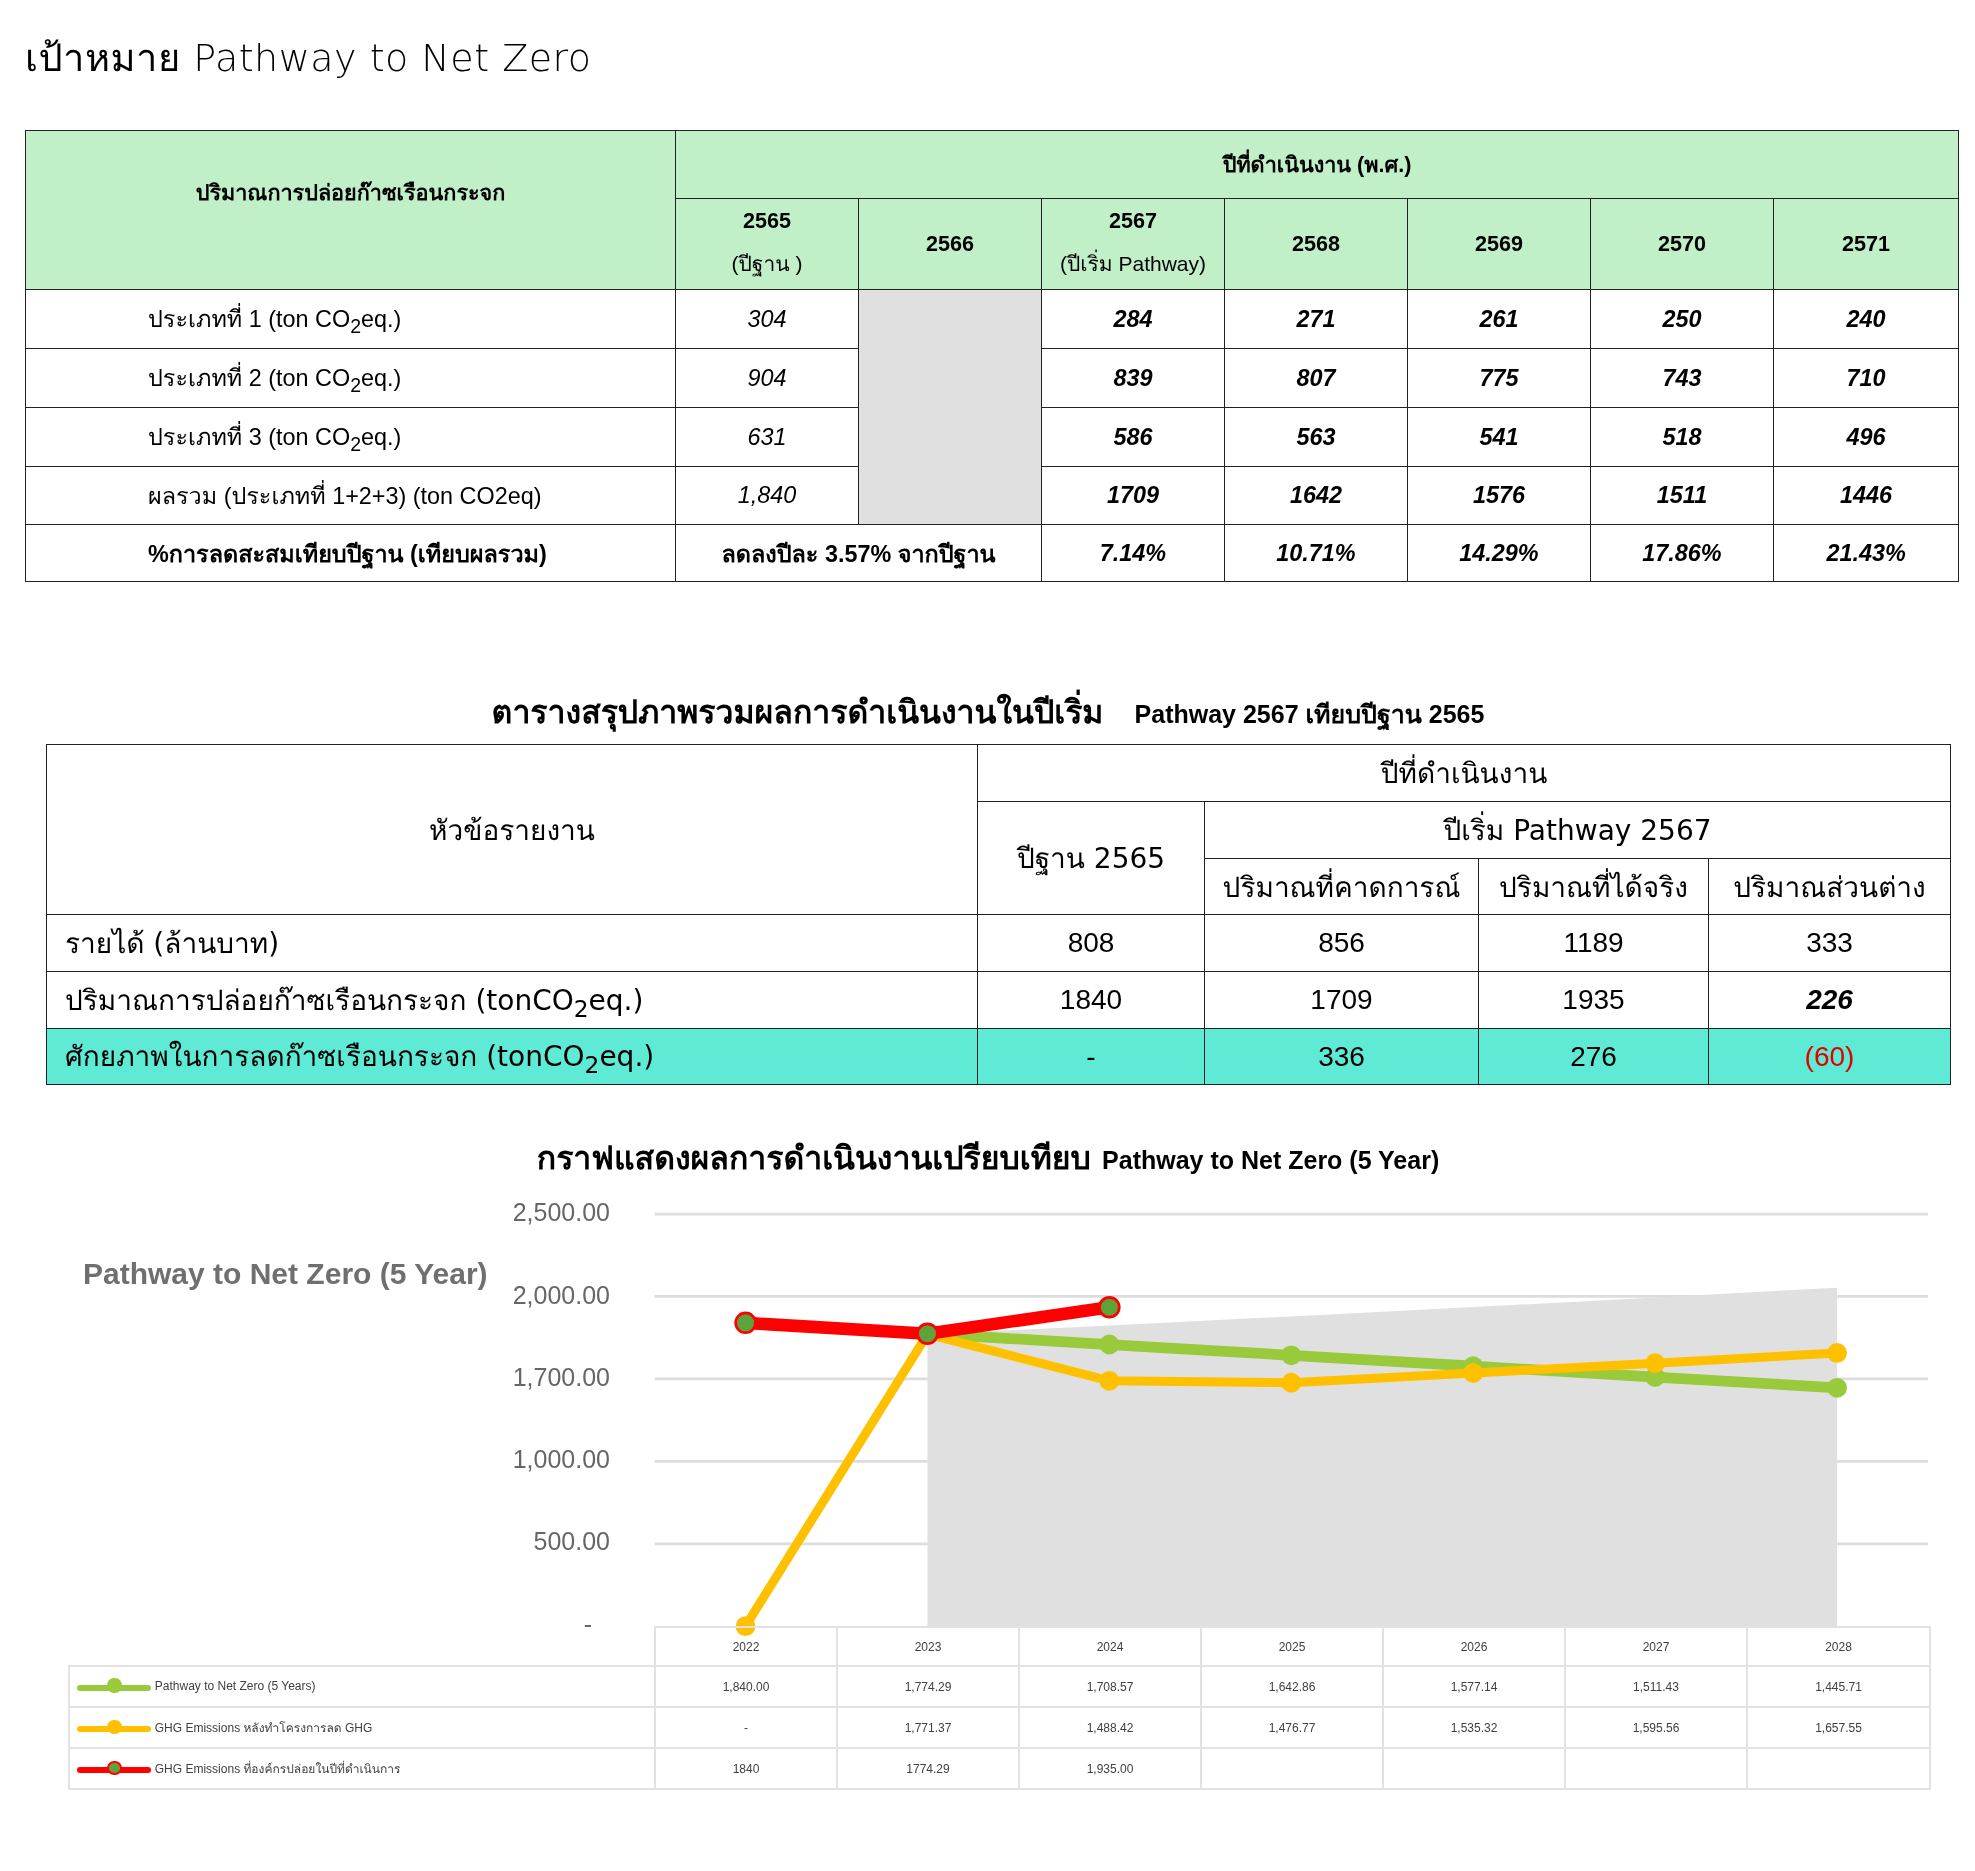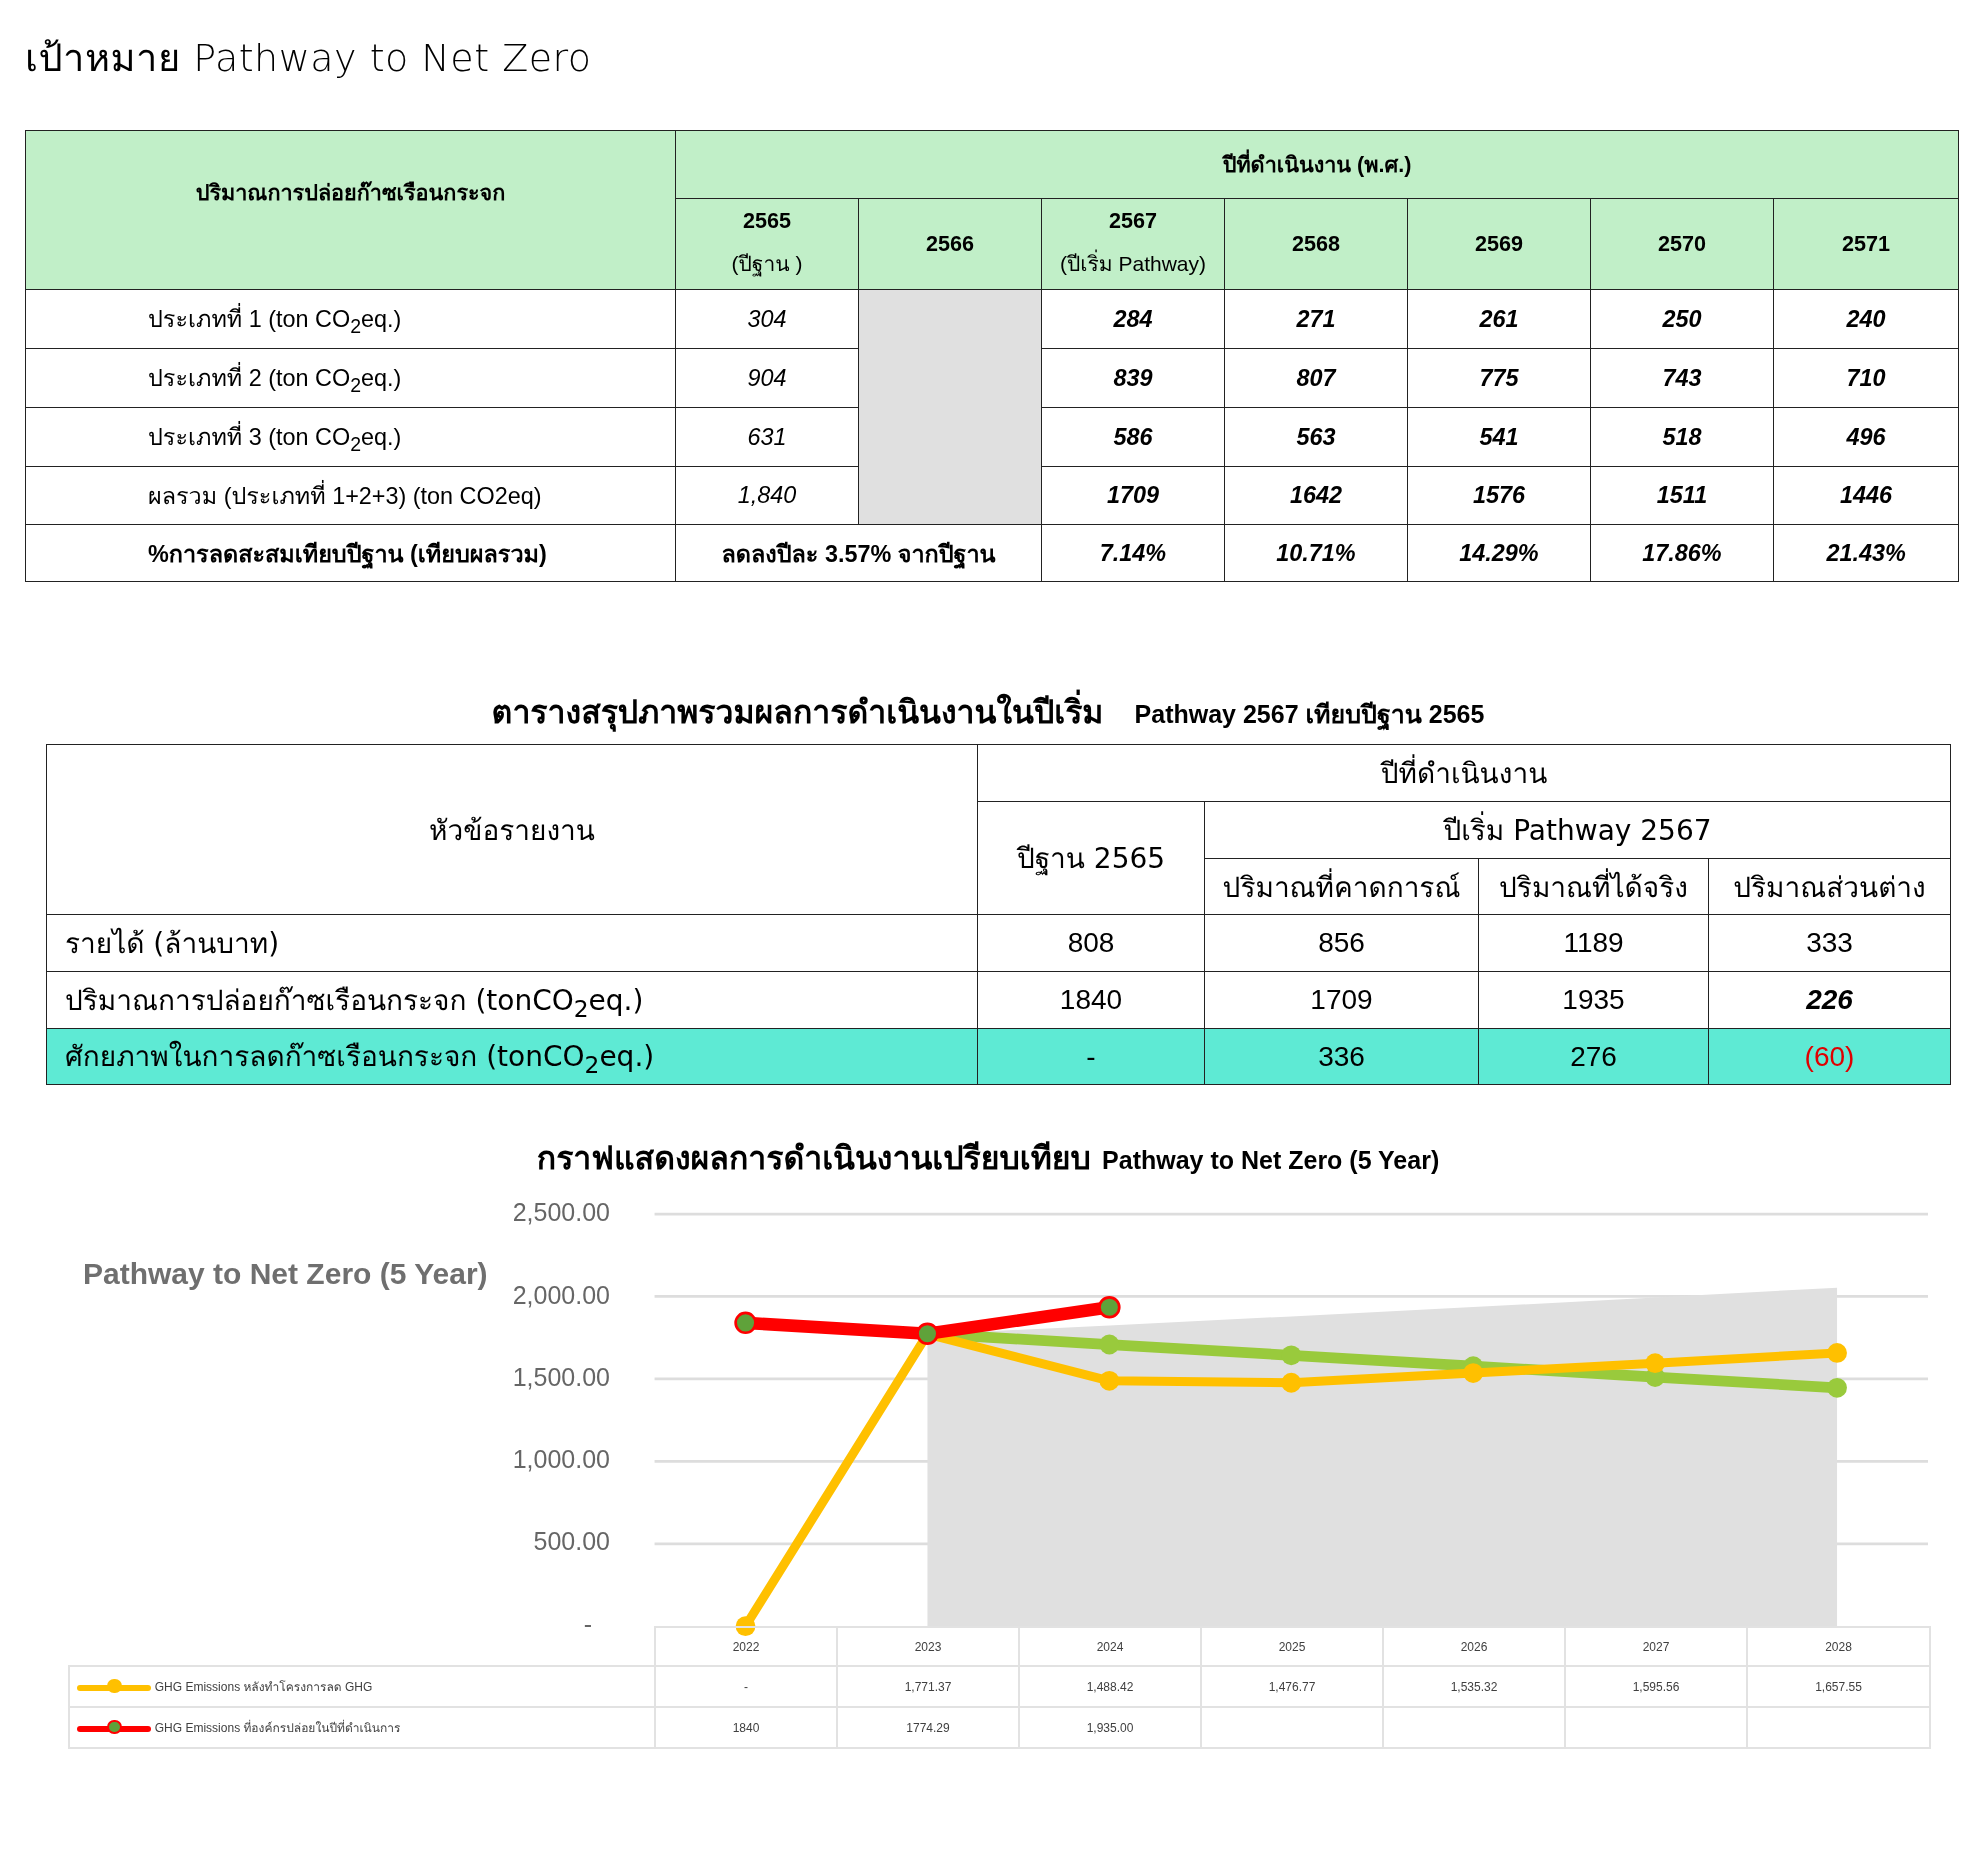--- a/index.html
+++ b/index.html
@@ -179,21 +179,21 @@
   </table>
 
 <div class="abs chart-title">
   <span>กราฟแสดงผลการดำเนินงานเปรียบเทียบ</span>
   <span class="small">Pathway to Net Zero (5 Year)</span>
 </div>
 <div class="abs chart-side-label">Pathway to Net Zero (5 Year)</div>
 
 <div class="abs ytick" style="top:1198px">2,500.00</div>
 <div class="abs ytick" style="top:1281px">2,000.00</div>
-<div class="abs ytick" style="top:1363px">1,500.00</div>
+<div class="abs ytick" style="top:1363px">1,700.00</div>
 <div class="abs ytick" style="top:1445px">1,000.00</div>
 <div class="abs ytick" style="top:1527px">500.00</div>
 <div class="abs ytick" style="top:1610px;left:457px">-</div>
 
 <svg id="chart-svg" width="1976" height="1871" viewBox="0 0 2195 2079">
     <line x1="727" x2="2142" y1="1715.4" y2="1715.4" stroke="#dddddd" stroke-width="3"></line>
     <line x1="727" x2="2142" y1="1623.8" y2="1623.8" stroke="#dddddd" stroke-width="3"></line>
     <line x1="727" x2="2142" y1="1532.2" y2="1532.2" stroke="#dddddd" stroke-width="3"></line>
     <line x1="727" x2="2142" y1="1440.6" y2="1440.6" stroke="#dddddd" stroke-width="3"></line>
     <line x1="727" x2="2142" y1="1349" y2="1349" stroke="#dddddd" stroke-width="3"></line>
@@ -234,20 +234,30 @@
       <tr class="hdr" id="t3-head">
     <td class="blank" style="border:none;"></td>
   <td>2022</td>
         <td>2023</td>
         <td>2024</td>
         <td>2025</td>
         <td>2026</td>
         <td>2027</td>
         <td>2028</td>
       </tr>
+  <tr id="t3-row-1">
+    <td class="leg"><span class="legkey"><span class="bar" style="background:#99ca3c"></span><span class="dot" style="background:#99ca3c"></span></span><span>Pathway to Net Zero (5 Years)</span></td>
+  <td>1,840.00</td>
+        <td>1,774.29</td>
+        <td>1,708.57</td>
+        <td>1,642.86</td>
+        <td>1,577.14</td>
+        <td>1,511.43</td>
+        <td>1,445.71</td>
+      </tr>
   <tr id="t3-row-2">
     <td class="leg"><span class="legkey"><span class="bar" style="background:#ffc000"></span><span class="dot" style="background:#ffc000"></span></span><span>GHG Emissions หลังทำโครงการลด GHG</span></td>
   <td>-</td>
         <td>1,771.37</td>
         <td>1,488.42</td>
         <td>1,476.77</td>
         <td>1,535.32</td>
         <td>1,595.56</td>
         <td>1,657.55</td>
       </tr>

